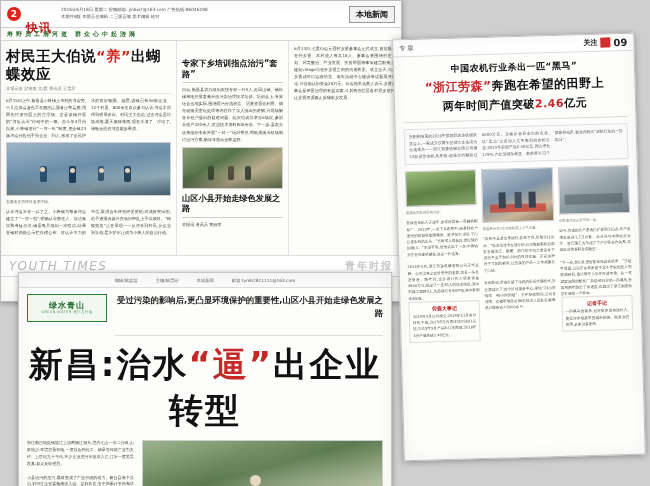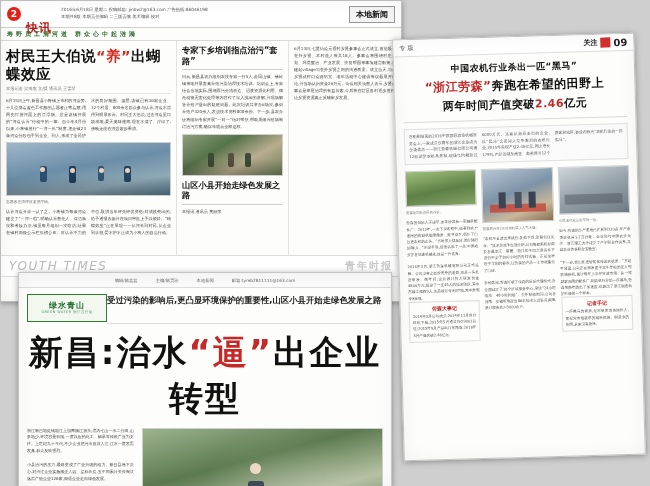--- a/index.html
+++ b/index.html
@@ -52,21 +52,21 @@
   .col-c{width:28%;}
 
   .headline-main{
     font-size:14.5px;font-weight:bold;color:#111;line-height:1.25;
     letter-spacing:.5px;margin:2px 0 3px;
   }
   .headline-main .red{color:#d12b1f;}
   .byline{font-size:4.2px;color:#777;border-bottom:1px solid #e5e5e5;padding-bottom:2px;margin-bottom:3px;}
   .subhead{
     font-size:8.2px;font-weight:bold;color:#111;line-height:1.3;
-    border-bottom:1px solid #cfcfcf;padding-bottom:3px;margin:0 0 3px;
+    border-bottom:1px solid #cfcfcf;padding-bottom:3px;margin:13px 0 3px;
   }
   .body-txt{
     font-size:4.1px;color:#444;line-height:1.72;text-align:justify;
     column-gap:5px;
   }
   .body-txt.two{column-count:2;}
   .photo{
     background:linear-gradient(160deg,#7fa05c,#4c7a4a 40%,#8aa46c 70%,#5d7f52);
     position:relative;overflow:hidden;margin:3px 0;
     border:1px solid #cfcfcf;
@@ -93,21 +93,21 @@
 
   
   #page-bottom{
     left:18px;top:272px;width:372px;height:214px;border:1px solid #c6c6c6;
   }
   .pb-top{
     height:14px;border-bottom:1px solid #dcdcdc;display:flex;align-items:center;
     justify-content:center;gap:18px;background:#fafafa;
   }
   .pb-top span{font-size:4.3px;color:#666;}
-  .pb-head{display:flex;padding:6px 8px 2px;align-items:flex-start;}
+  .pb-head{display:flex;padding:6px 8px 2px;gap:8px;align-items:flex-start;text-align:right;}
   .logo-box{
     width:78px;height:26px;border:1px solid #2e7d32;background:#f2f8f0;
     display:flex;flex-direction:column;align-items:center;justify-content:center;
     line-height:1.1;
   }
   .logo-cn{font-size:8px;font-weight:bold;color:#1f6b2a;letter-spacing:1px;}
   .logo-en{font-size:3.4px;color:#4b8b52;letter-spacing:.5px;}
   .kicker{
     flex:1;font-size:8.4px;color:#222;line-height:1.5;font-weight:bold;
     border-bottom:1px solid #ddd;padding-bottom:16px;

